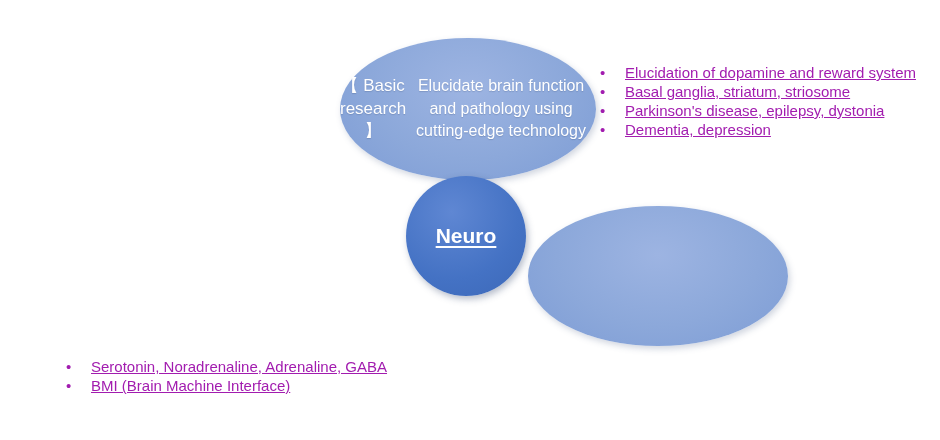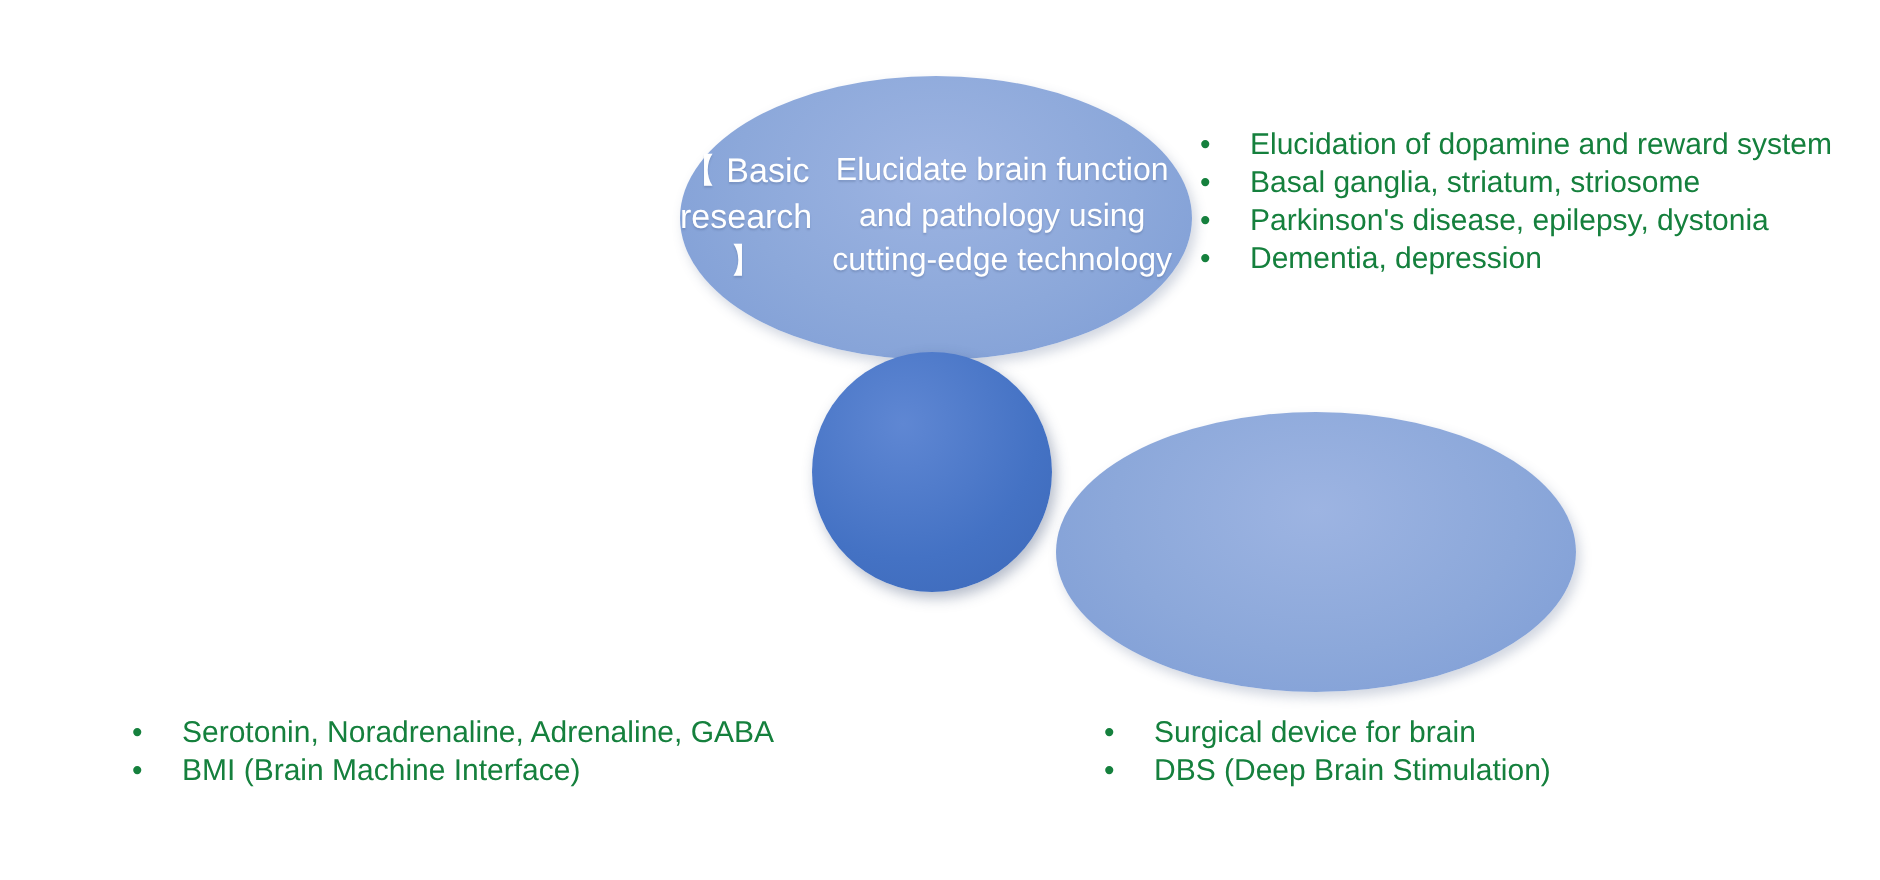--- a/index.html
+++ b/index.html
@@ -69,22 +69,23 @@
     font-weight: bold;
     line-height: 1.35;
     text-decoration: underline;
     text-underline-offset: 3px;
   }
 
   
   .notes {
     position: absolute;
     list-style: none;
-    color: #15803d;
+    color: #a21caf;
     font-size: 15px;
+    text-decoration: underline;
   }
   .notes li {
     position: relative;
     padding-left: 27px;
     line-height: 18px;
     margin-bottom: 1px;
     white-space: nowrap;
   }
   .notes li::before {
     content: "\2022";
@@ -104,32 +105,29 @@
   <div class="node node-basic">
     <div class="node-title">【 Basic research 】</div>
     <div class="node-body">Elucidate brain function and pathology using cutting-edge technology</div>
   </div>
 
 
   <div class="node node-product">
   </div>
 
   <div class="center-circle">
+    <div class="center-line">Neuro</div>
   </div>
 
   <ul class="notes notes-basic">
     <li>Elucidation of dopamine and reward system</li>
     <li>Basal ganglia, striatum, striosome</li>
     <li>Parkinson's disease, epilepsy, dystonia</li>
     <li>Dementia, depression</li>
   </ul>
 
   <ul class="notes notes-practical">
     <li>Serotonin, Noradrenaline, Adrenaline, GABA</li>
     <li>BMI (Brain Machine Interface)</li>
   </ul>
 
-  <ul class="notes notes-product">
-    <li>Surgical device for brain</li>
-    <li>DBS (Deep Brain Stimulation)</li>
-  </ul>
 
 </div>
 
 </body></html>

